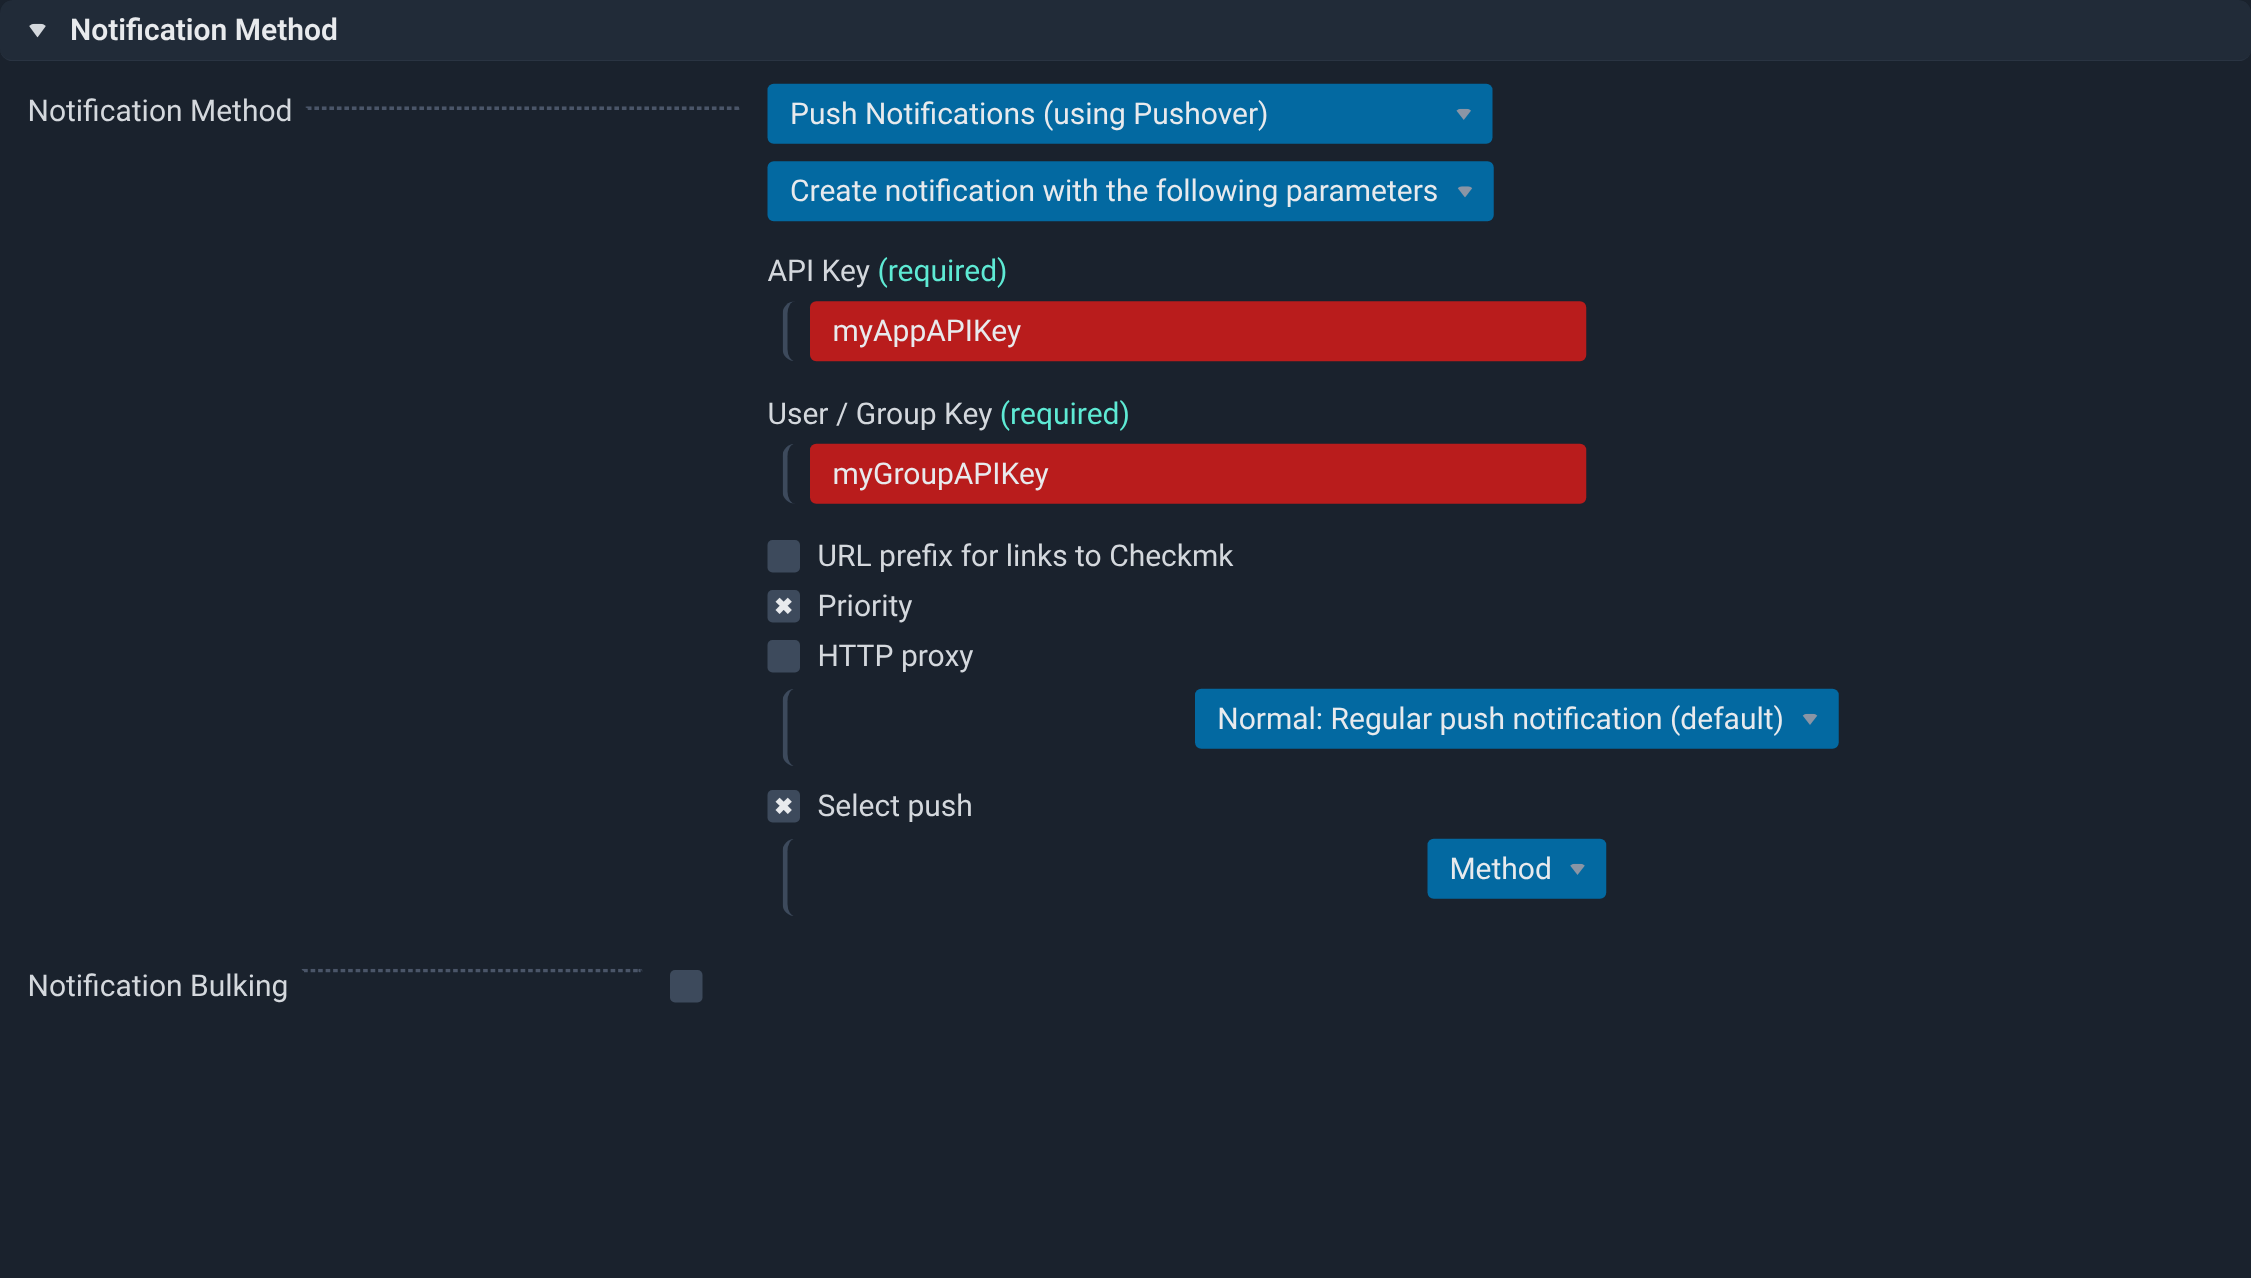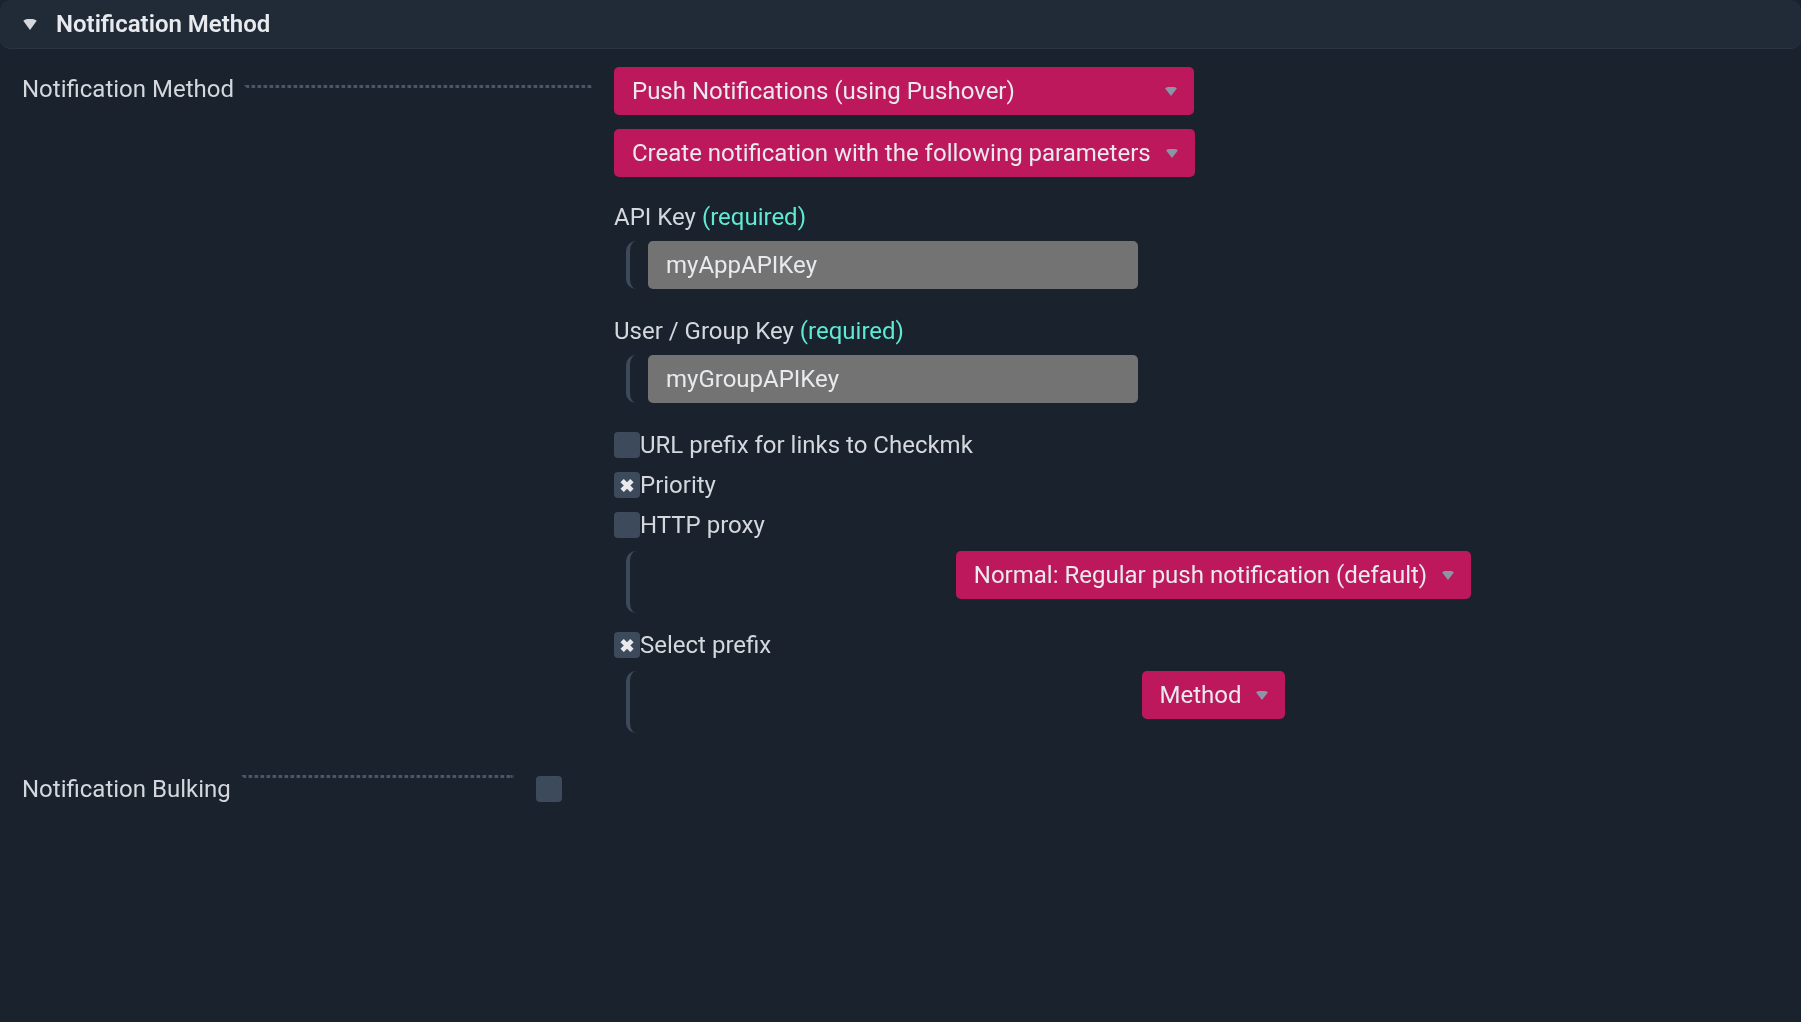--- a/index.html
+++ b/index.html
@@ -55,21 +55,21 @@
       border-bottom: 3px dotted #4a5568;
       margin-left: 10px;
       margin-bottom: 6px;
       height: 1px;
     }
     .form-content {
       flex: 1;
       padding-left: 22px;
     }
     .dropdown {
-      background: #be185d;
+      background: #0369a1;
       border: none;
       border-radius: 5px;
       color: #e8eaed;
       padding: 10px 44px 10px 18px;
       font-size: 24px;
       display: inline-flex;
       align-items: center;
       position: relative;
       cursor: pointer;
       margin-bottom: 14px;
@@ -95,32 +95,33 @@
     .required {
       color: #5eead4;
     }
     .indented-block {
       border-left: 4px solid #3d4a5c;
       padding-left: 18px;
       margin-left: 12px;
       margin-top: 8px;
     }
     .text-input {
-      background: #737373;
+      background: #b91c1c;
       border: none;
       border-radius: 5px;
       color: #e8eaed;
       padding: 10px 18px;
       font-size: 24px;
-      width: 490px;
+      width: 621px;
       font-family: inherit;
     }
     .checkbox-row {
       display: flex;
       align-items: center;
+      gap: 14px;
       margin-bottom: 12px;
     }
     .checkbox {
       width: 26px;
       height: 26px;
       background: #3d4a5c;
       border-radius: 4px;
       flex-shrink: 0;
       display: flex;
       align-items: center;
@@ -214,21 +215,21 @@
     </div>
     <div class="indented-block nested-option">
       <div class="dropdown">
         <span>Normal: Regular push notification (default)</span>
         <span class="dropdown-arrow"></span>
       </div>
     </div>
 
     <div class="checkbox-row">
       <div class="checkbox checked"></div>
-      <span class="checkbox-label">Select prefix</span>
+      <span class="checkbox-label">Select push</span>
     </div>
     <div class="indented-block nested-option" style="margin-bottom:26px;">
       <div class="dropdown">
         <span>Method</span>
         <span class="dropdown-arrow"></span>
       </div>
     </div>
 
   </div>
 </div>

